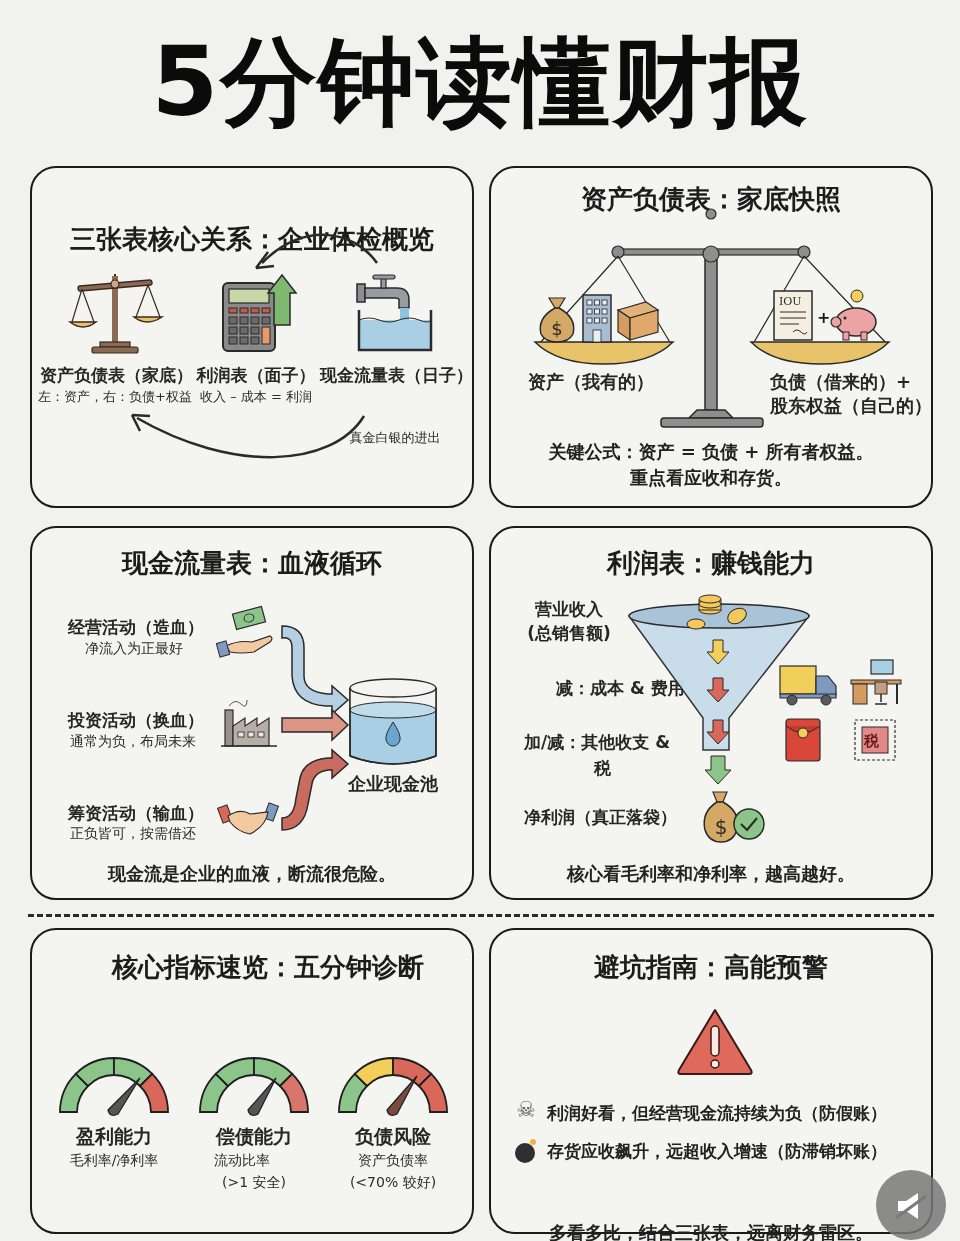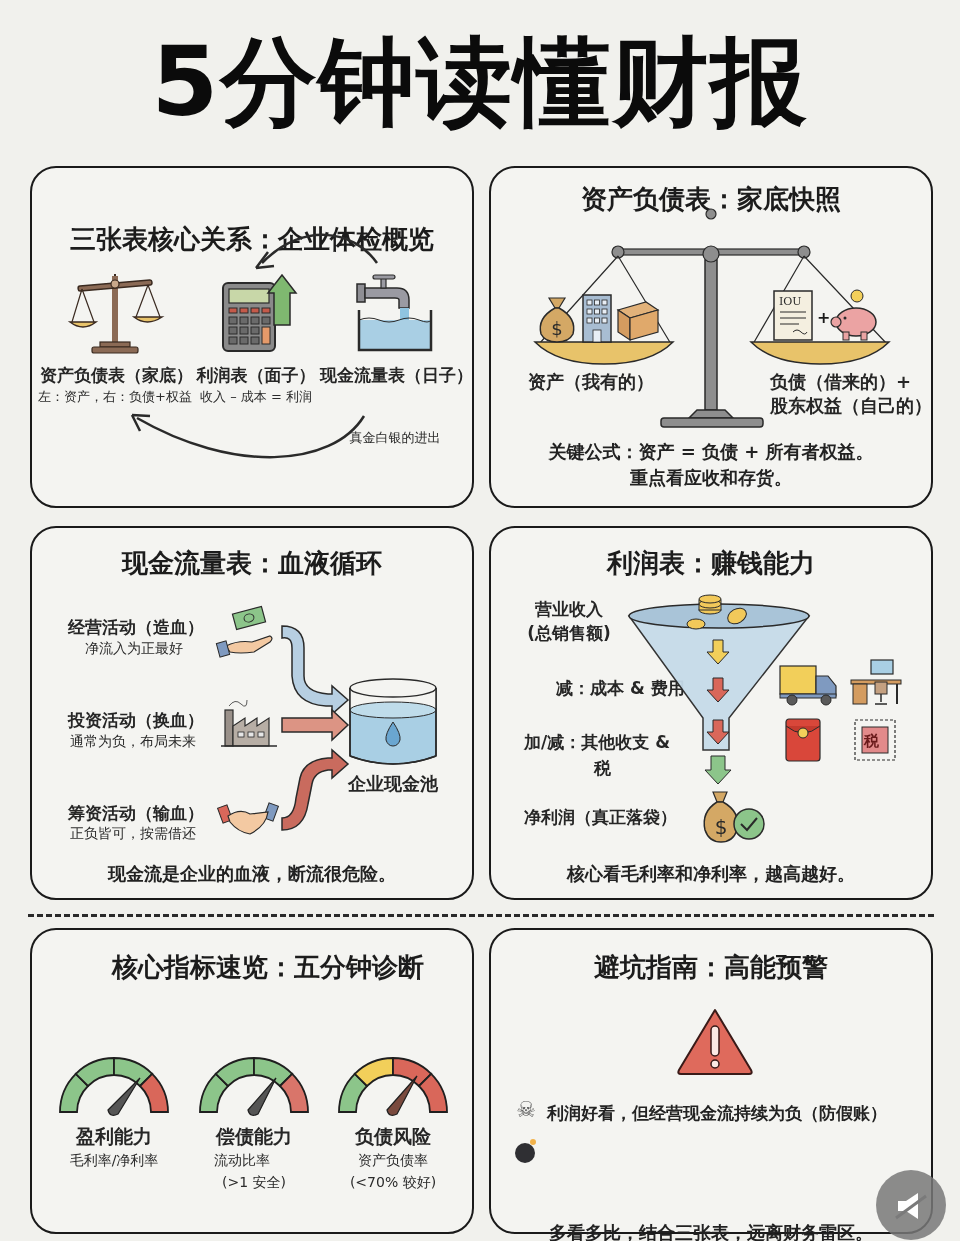--- a/index.html
+++ b/index.html
@@ -356,20 +356,21 @@
 
   <div class="warn-item" style="top:164px;">
     <span style="font-size:22px; color:#5a5a5a; width:26px; display:inline-block; text-align:center;">☠</span>
     <span class="note" style="font-size:17px;margin-top:8px;">利润好看，但经营现金流持续为负（防假账）</span>
   </div>
   <div class="warn-item" style="top:209px;">
     <span style="width:26px; height:24px; display:inline-block; position:relative;">
       <span style="position:absolute; left:2px; top:4px; width:20px; height:20px; border-radius:50%; background:#2f2f33;"></span>
       <span style="position:absolute; left:17px; top:0px; width:6px; height:6px; border-radius:50%; background:#f2b24a;"></span>
     </span>
+    <span class="note" style="font-size:17px;">存货应收飙升，远超收入增速（防滞销坏账）</span>
   </div>
 
   <div class="abs note center" style="left:0; top:270px; width:440px;margin-top:21px;">多看多比，结合三张表，远离财务雷区。</div>
 </div>
 
 <div class="mute-btn">
   <svg style="left:20px;top:22px;" width="32" height="28">
     <path d="M2 9 L10 9 L22 1 L22 27 L10 19 L2 19 Z" fill="#ffffff"></path>
     <line x1="0" y1="26" x2="30" y2="4" stroke="#7a7a7a" stroke-width="3"></line>
   </svg>

